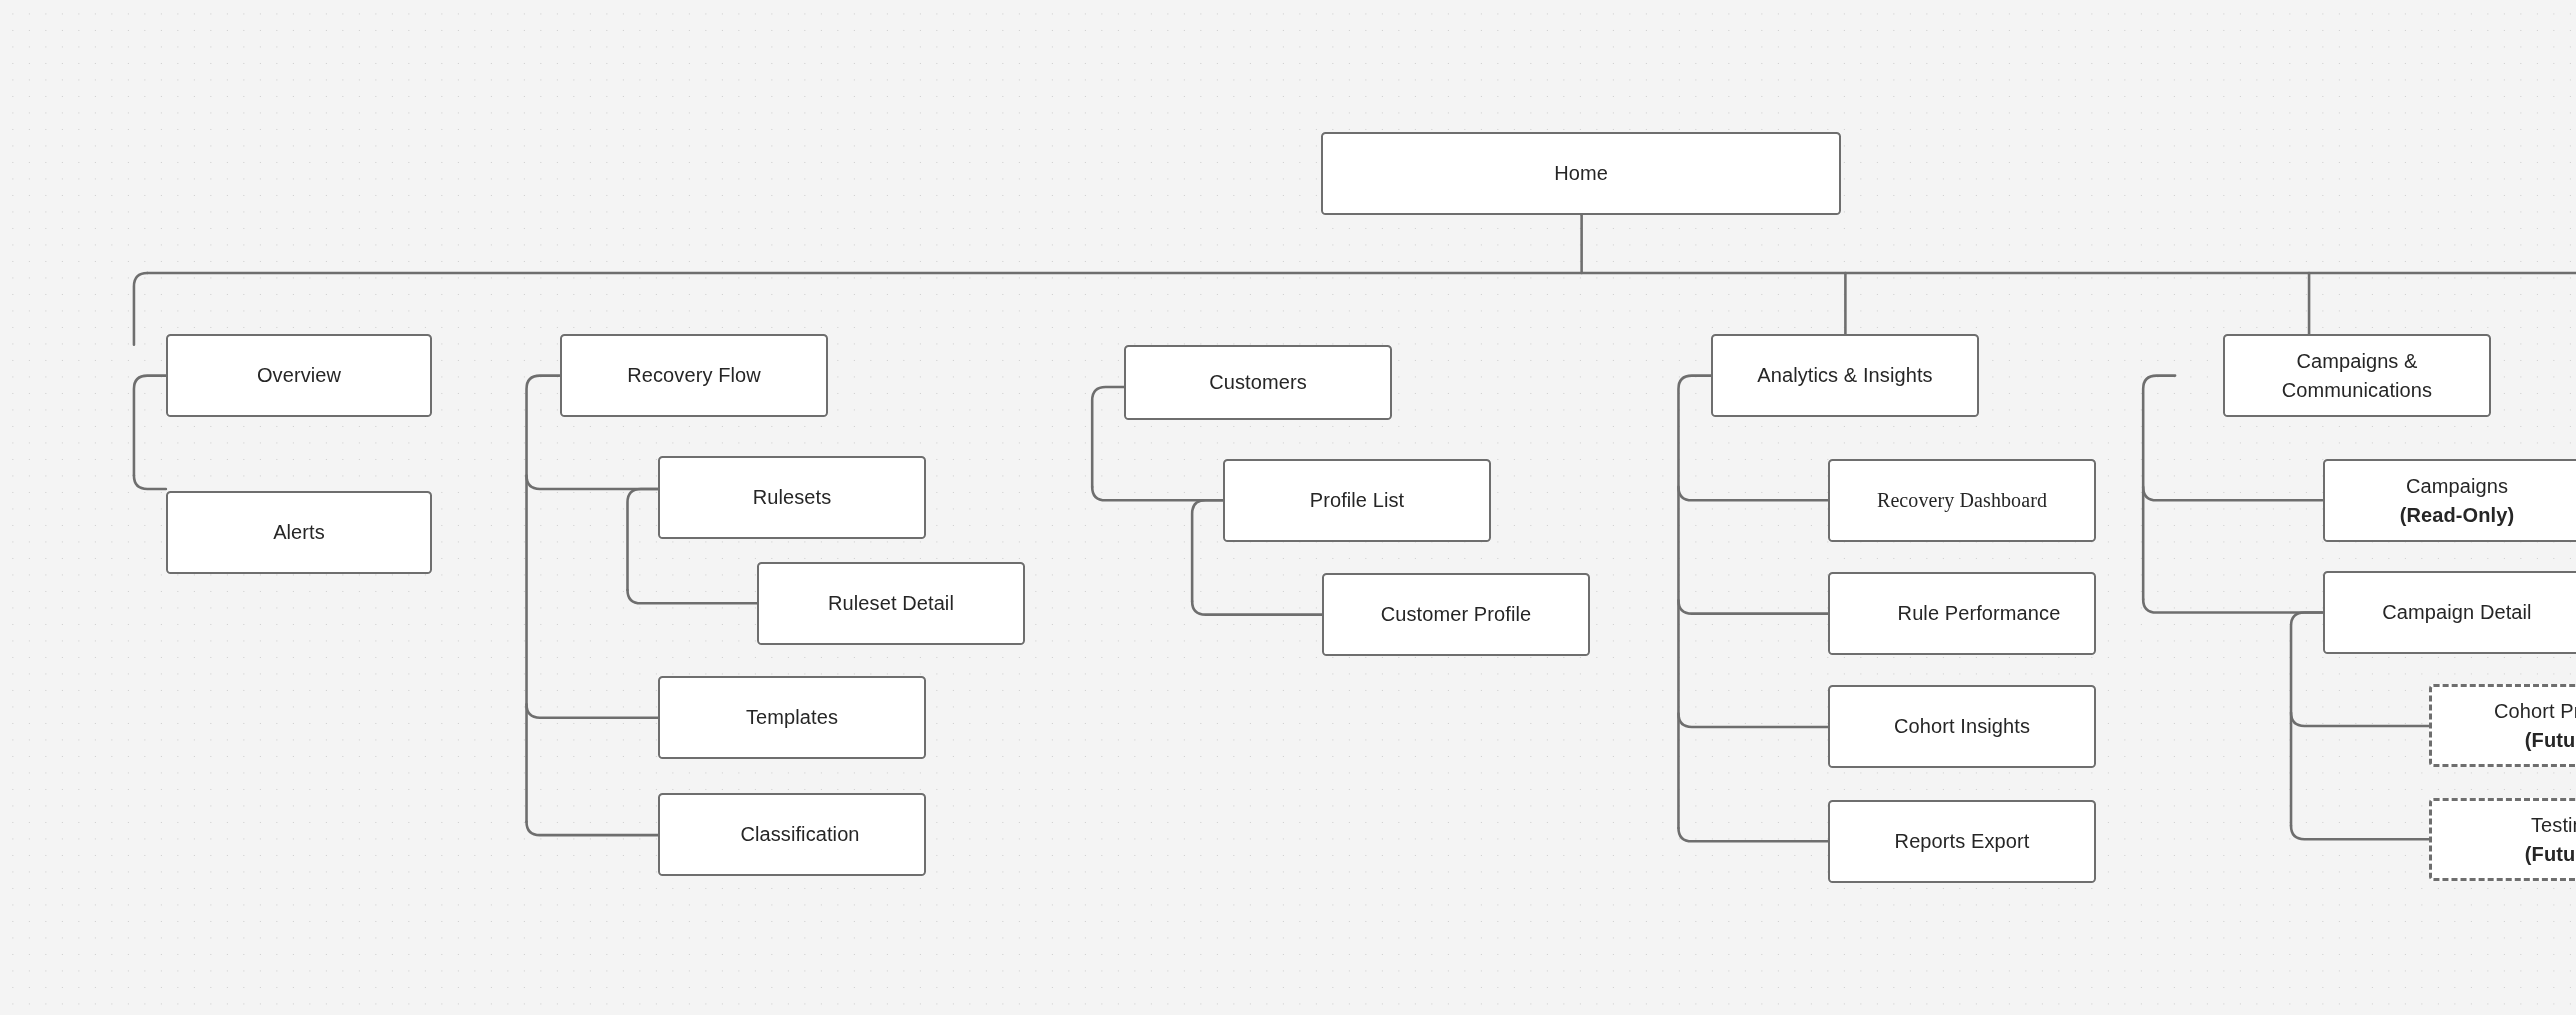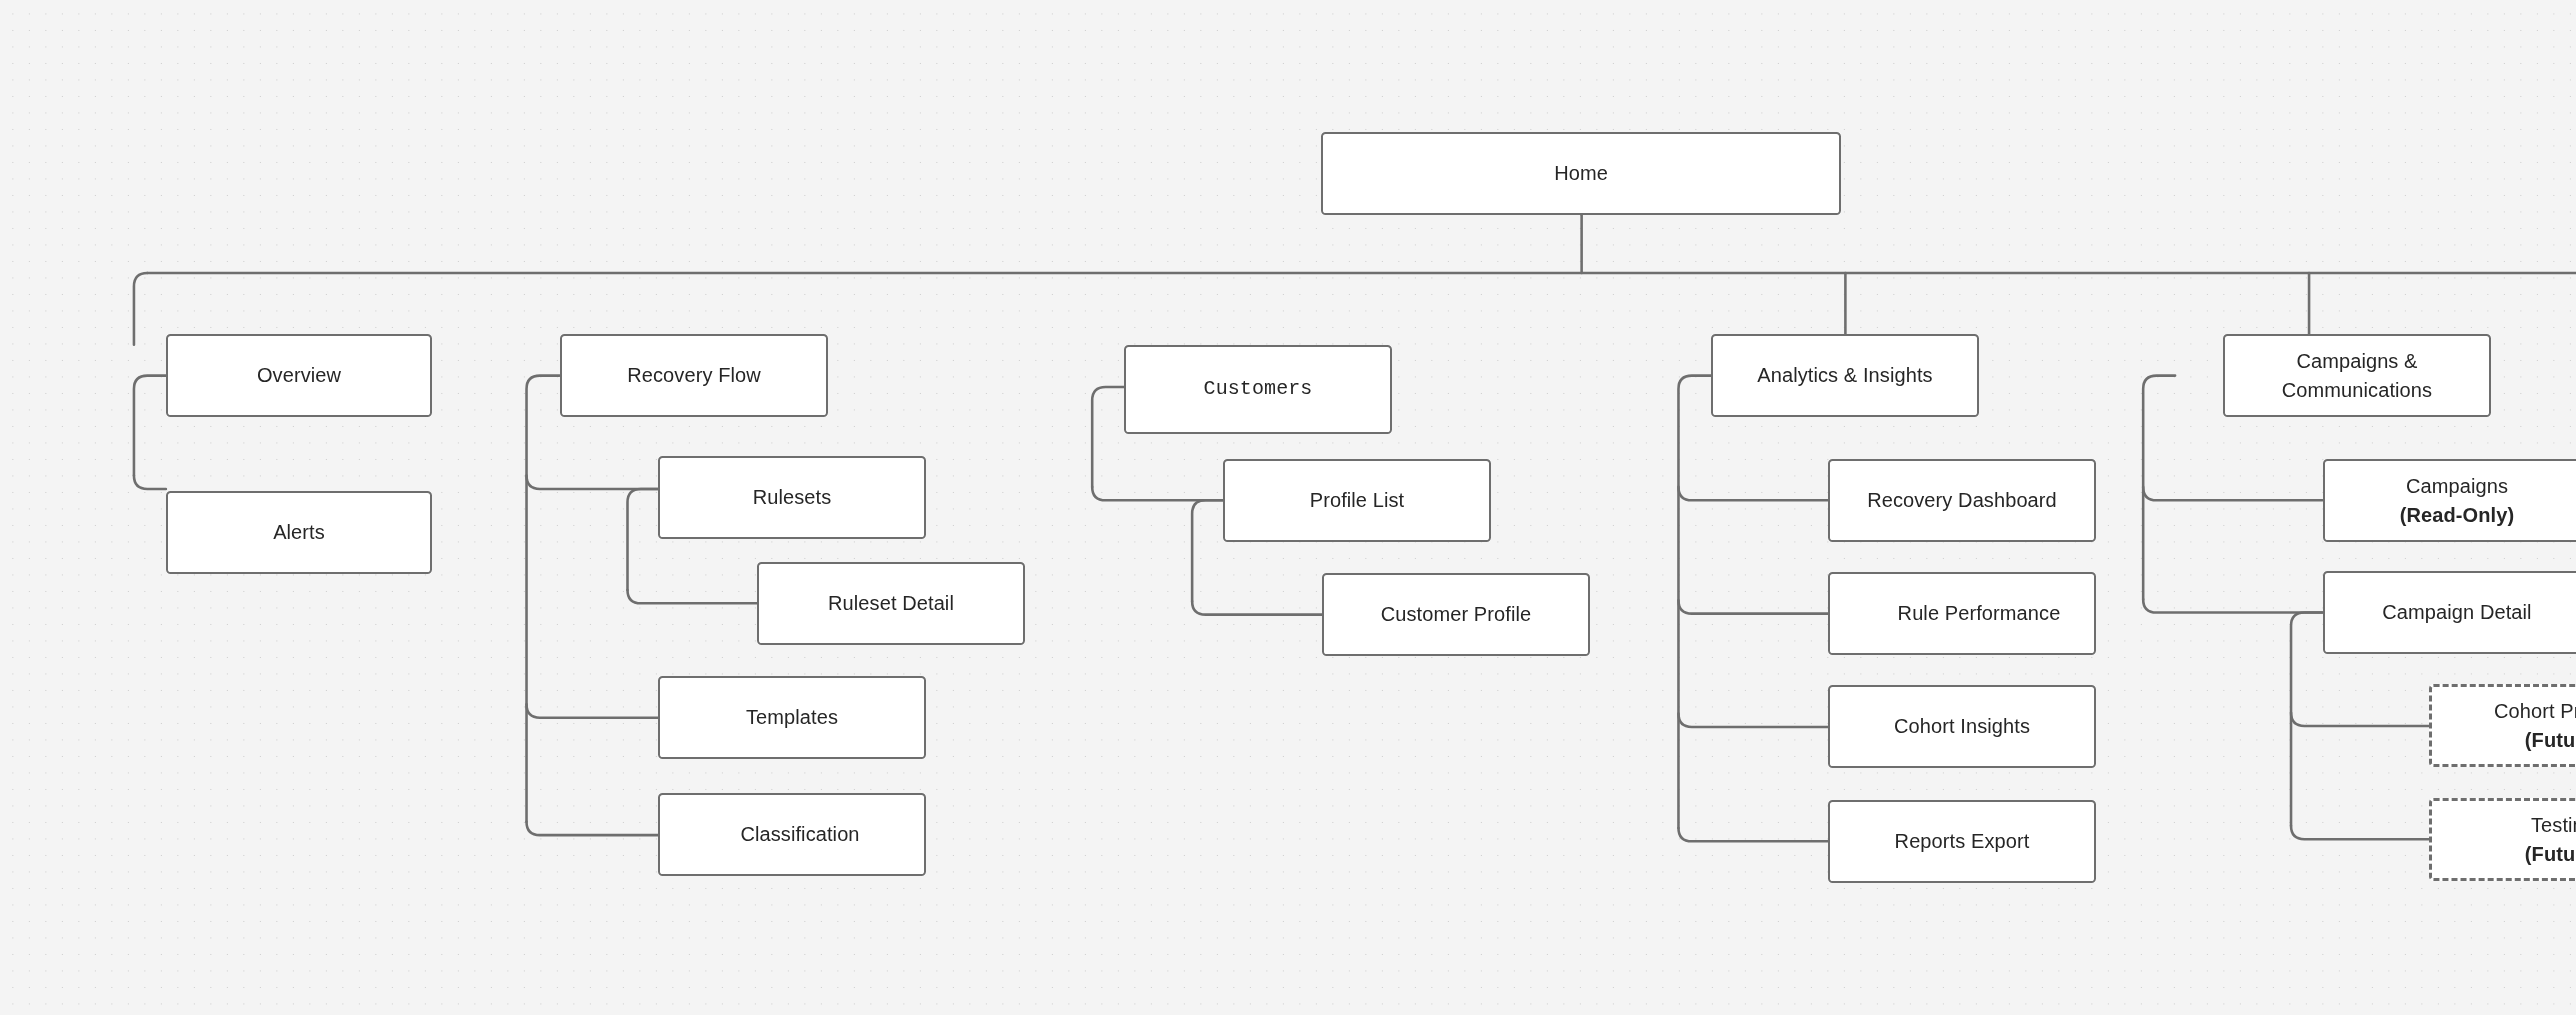--- a/index.html
+++ b/index.html
@@ -102,33 +102,33 @@
       </div>
       <div class="node" style="left: 757px; top: 562px; width: 268px; height: 83px;">
         <span>Ruleset Detail</span>
       </div>
       <div class="node" style="left: 658px; top: 676px; width: 268px; height: 83px;">
         <span>Templates</span>
       </div>
       <div class="node" style="left: 658px; top: 793px; width: 268px; height: 83px; padding-left: 16px;">
         <span>Classification</span>
       </div>
-      <div class="node" style="left: 1124px; top: 345px; width: 268px; height: 89px; font-family: Liberation Mono, monospace;">
+      <div class="node" style="left: 1124px; top: 345px; width: 268px; height: 75px;">
         <span>Customers</span>
       </div>
       <div class="node" style="left: 1223px; top: 459px; width: 268px; height: 83px;">
         <span>Profile List</span>
       </div>
       <div class="node" style="left: 1322px; top: 573px; width: 268px; height: 83px;">
         <span>Customer Profile</span>
       </div>
       <div class="node" style="left: 1711px; top: 334px; width: 268px; height: 83px;">
         <span>Analytics &amp; Insights</span>
       </div>
-      <div class="node" style="left: 1828px; top: 459px; width: 268px; height: 83px;">
+      <div class="node" style="left: 1828px; top: 459px; width: 268px; height: 83px; font-family: Liberation Serif, serif;">
         <span>Recovery Dashboard</span>
       </div>
       <div class="node" style="left: 1828px; top: 572px; width: 268px; height: 83px; padding-left: 34px;">
         <span>Rule Performance</span>
       </div>
       <div class="node" style="left: 1828px; top: 685px; width: 268px; height: 83px;">
         <span>Cohort Insights</span>
       </div>
       <div class="node" style="left: 1828px; top: 800px; width: 268px; height: 83px;">
         <span>Reports Export</span>

